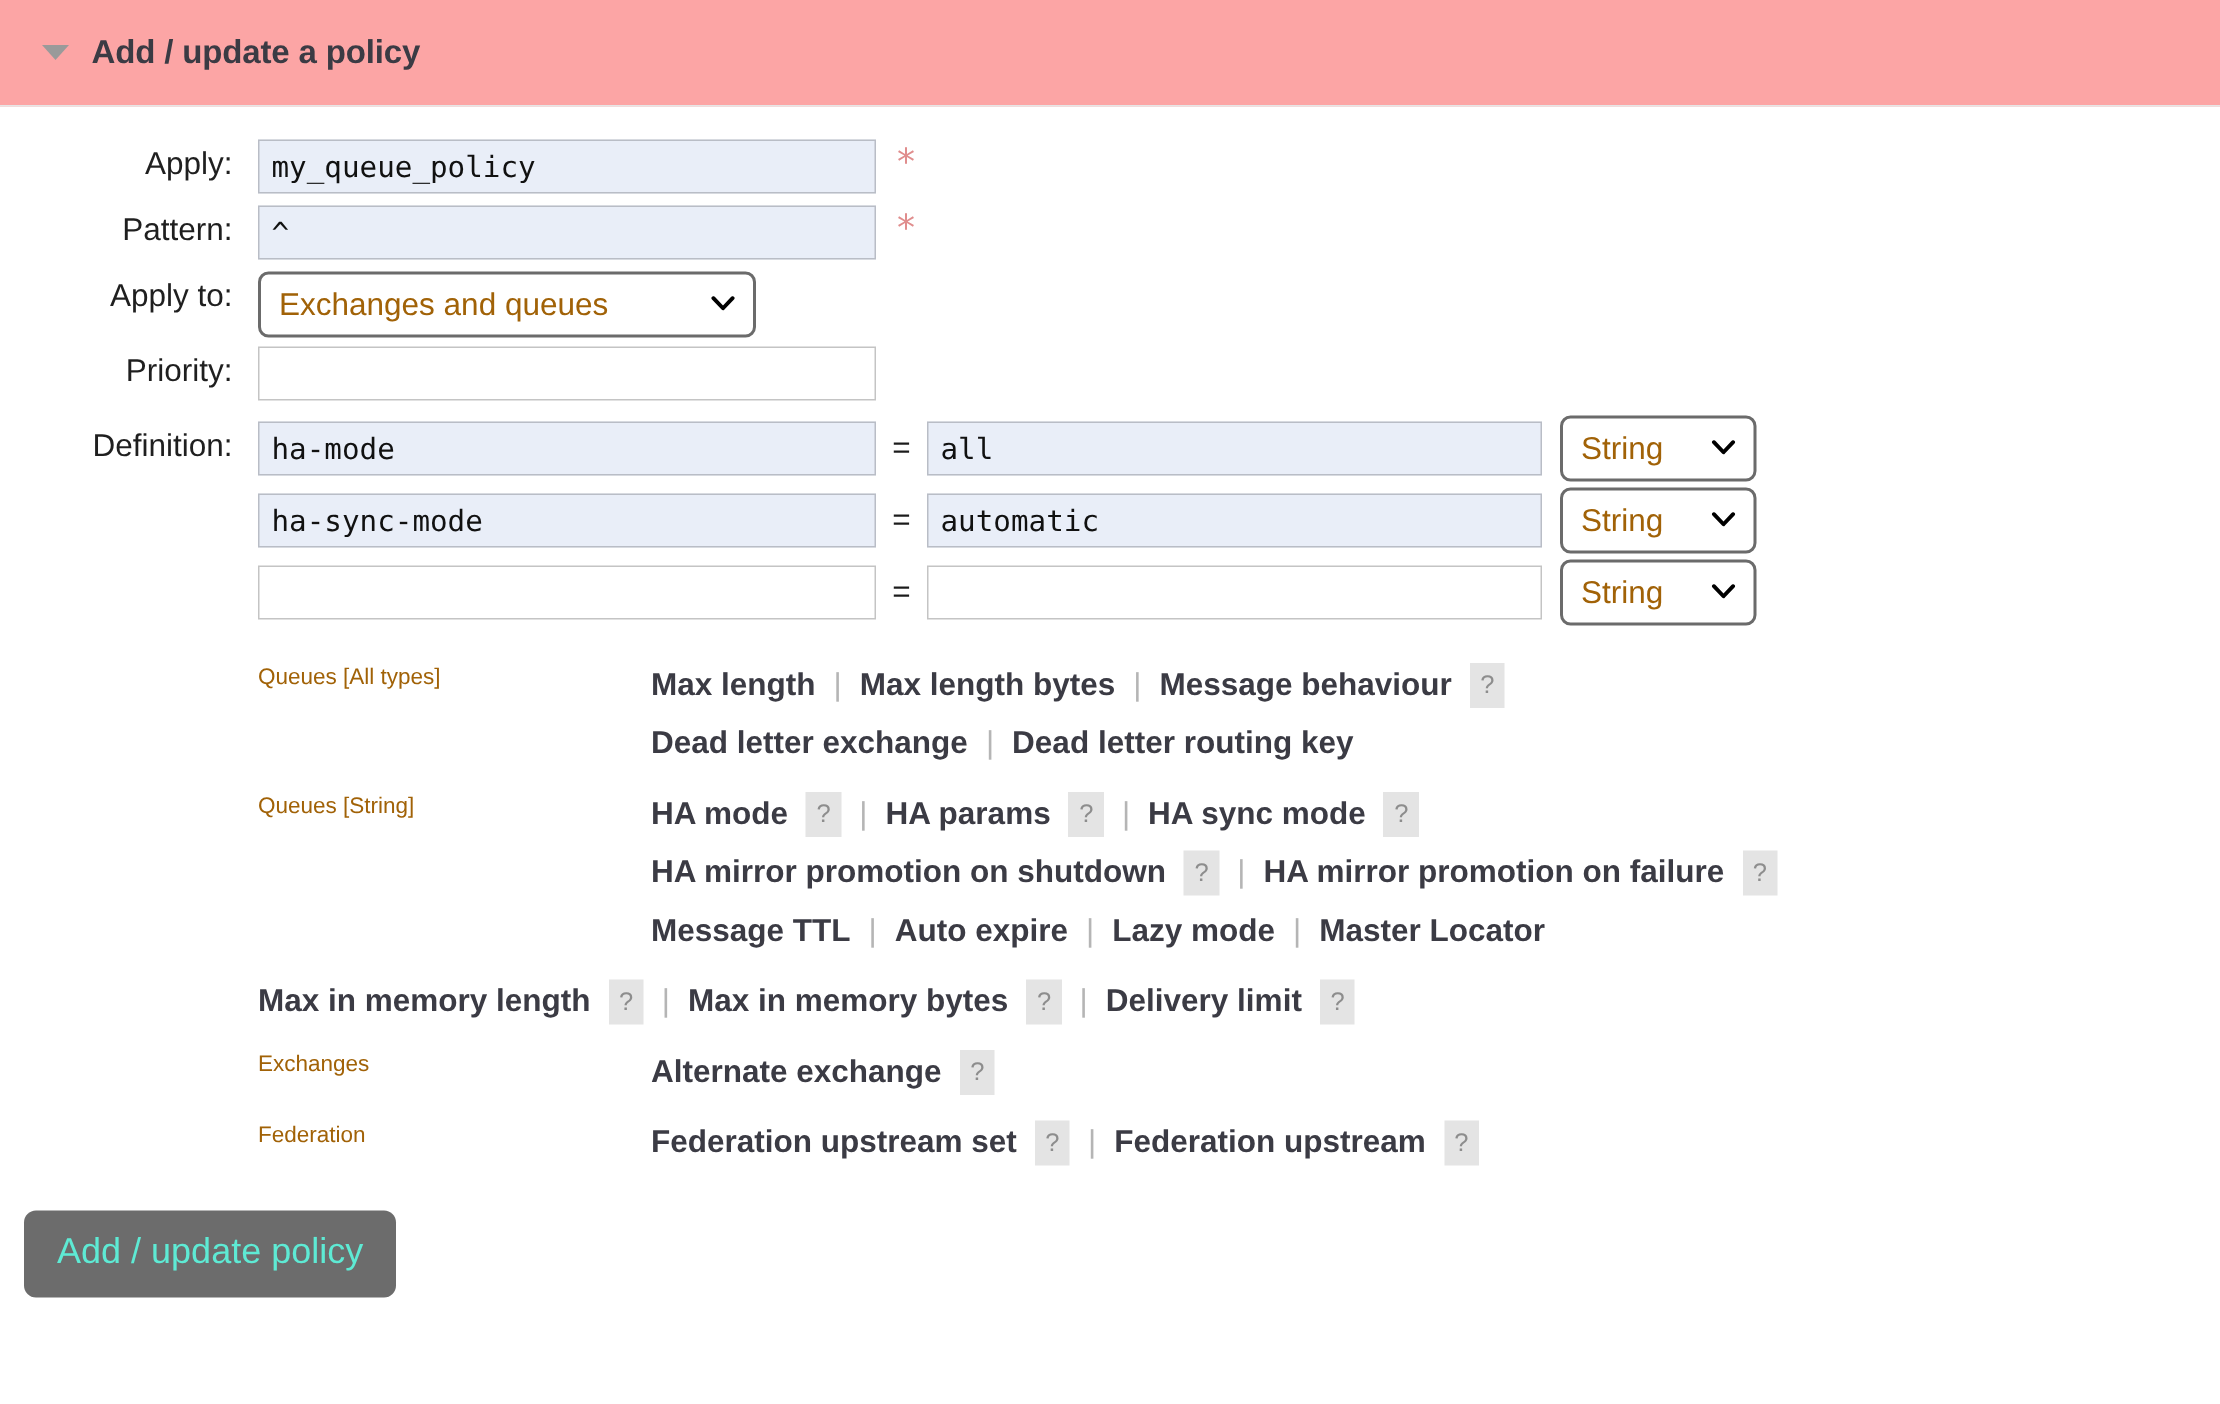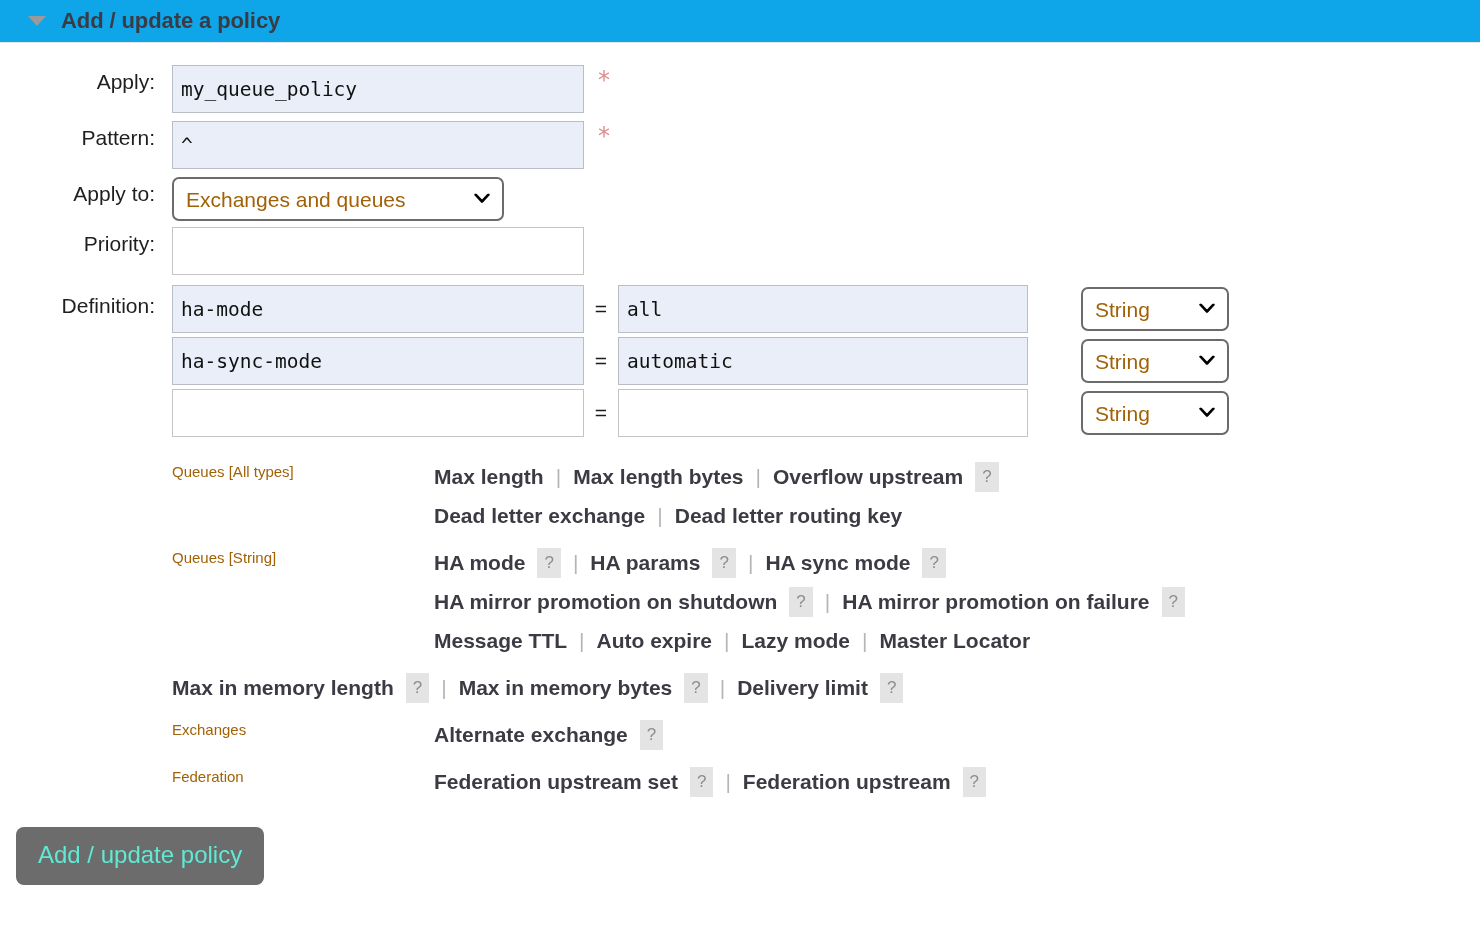--- a/index.html
+++ b/index.html
@@ -11,22 +11,22 @@
     width: 1480px;
     height: 936px;
     font-family: "Liberation Sans", sans-serif;
     color: #222222;
     overflow: hidden;
     position: relative;
   }
 
   
   .section-head {
-    height: 43px;
-    background: #0ea5e9;
+    height: 71px;
+    background: #fca5a5;
     border-bottom: 1px solid #e6e6e6;
     display: flex;
     align-items: center;
     padding-left: 28px;
     box-sizing: border-box;
   }
   .collapse-toggle {
     width: 0;
     height: 0;
     border-left: 9px solid transparent;
@@ -68,21 +68,21 @@
     align-items: flex-start;
   }
 
   input.txt {
     font-family: "DejaVu Sans Mono", monospace;
     font-size: 19.5px;
     color: #111111;
     background: #e9eef8;
     border: 1px solid #b9bdc6;
     box-sizing: border-box;
-    height: 48px;
+    height: 36px;
     padding: 2px 8px;
     outline: none;
     border-radius: 0;
   }
   input.txt.blank {
     background: #ffffff;
     border: 1px solid #c4c4c4;
   }
   .w-name { width: 412px; }
   .w-key  { width: 412px; }
@@ -121,21 +121,21 @@
     right: 14px;
     top: 50%;
     transform: translateY(-50%);
     pointer-events: none;
     font-size: 17px;
     font-weight: bold;
     color: #000;
     line-height: 1;
   }
   .w-apply { width: 332px; }
-  .w-type  { width: 148px; margin-left: 41px; }
+  .w-type  { width: 131px; }
 
   .prio-w { width: 412px; height: 38px; }
 
   
   .def-row {
     display: flex;
     align-items: center;
     margin-bottom: 4px;
   }
   .eq {
@@ -315,21 +315,21 @@
 
   <div class="hints" id="hints-root">
       <div class="hint-row">
         <div class="hint-cat">Queues [All types]</div>
         <div class="hint-links">
           <div class="hint-line">
             <span class="hint-link">Max length</span>
             <span class="sep">|</span>
             <span class="hint-link">Max length bytes</span>
             <span class="sep">|</span>
-            <span class="hint-link">Overflow upstream</span>
+            <span class="hint-link">Message behaviour</span>
             <span class="qmark">?</span>
           </div>
           <div class="hint-line">
             <span class="hint-link">Dead letter exchange</span>
             <span class="sep">|</span>
             <span class="hint-link">Dead letter routing key</span>
           </div>
         </div>
       </div>
       <div class="hint-row">

